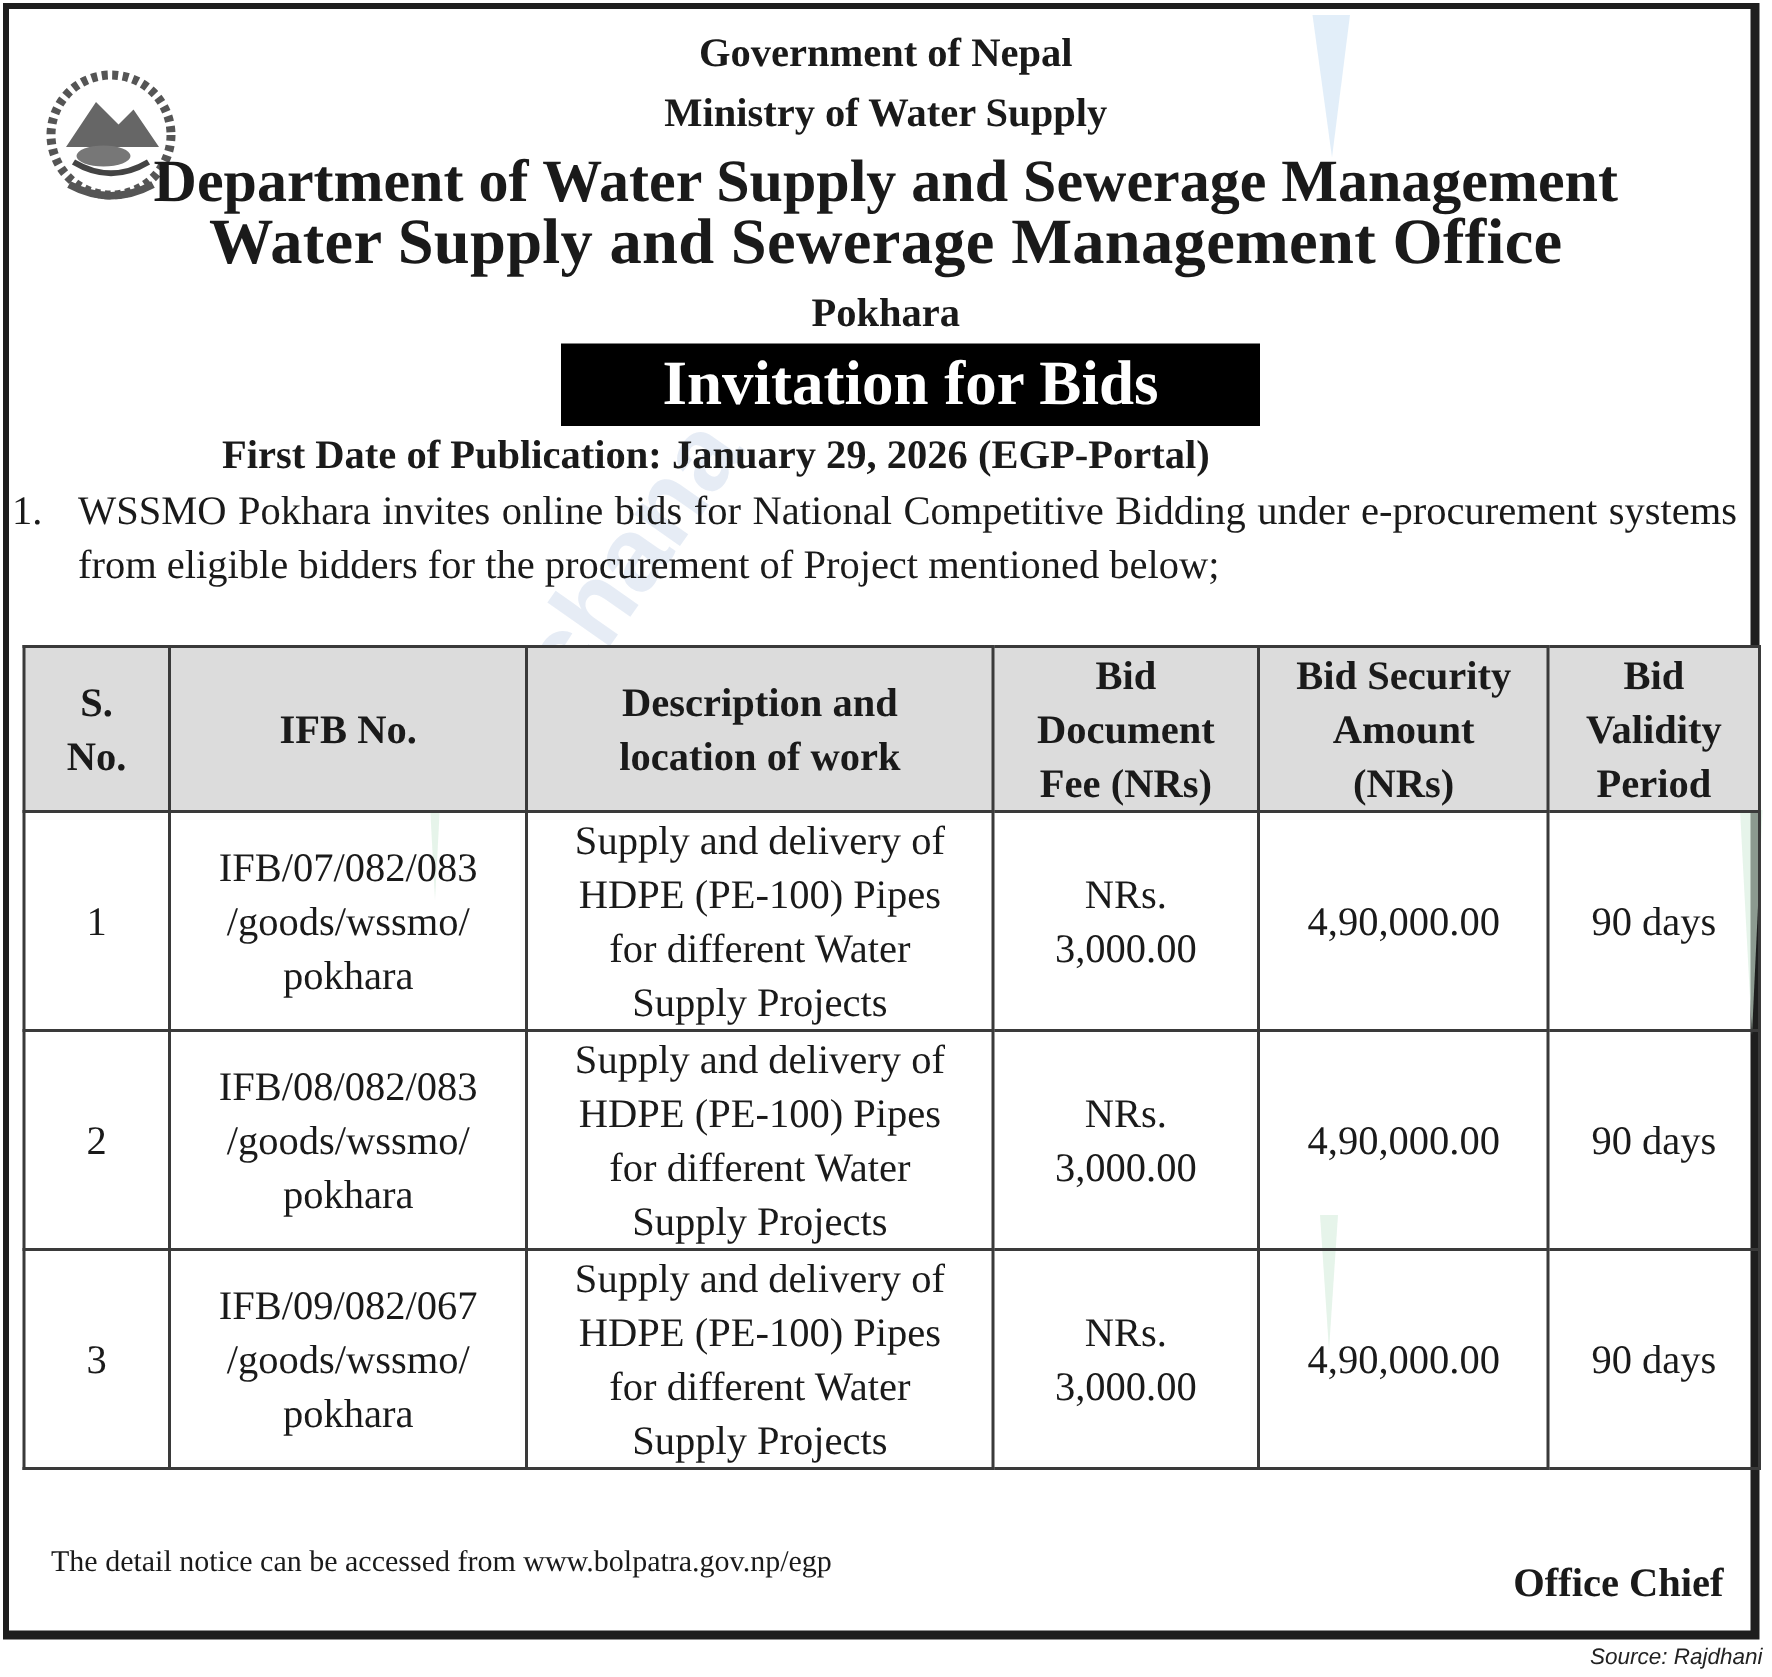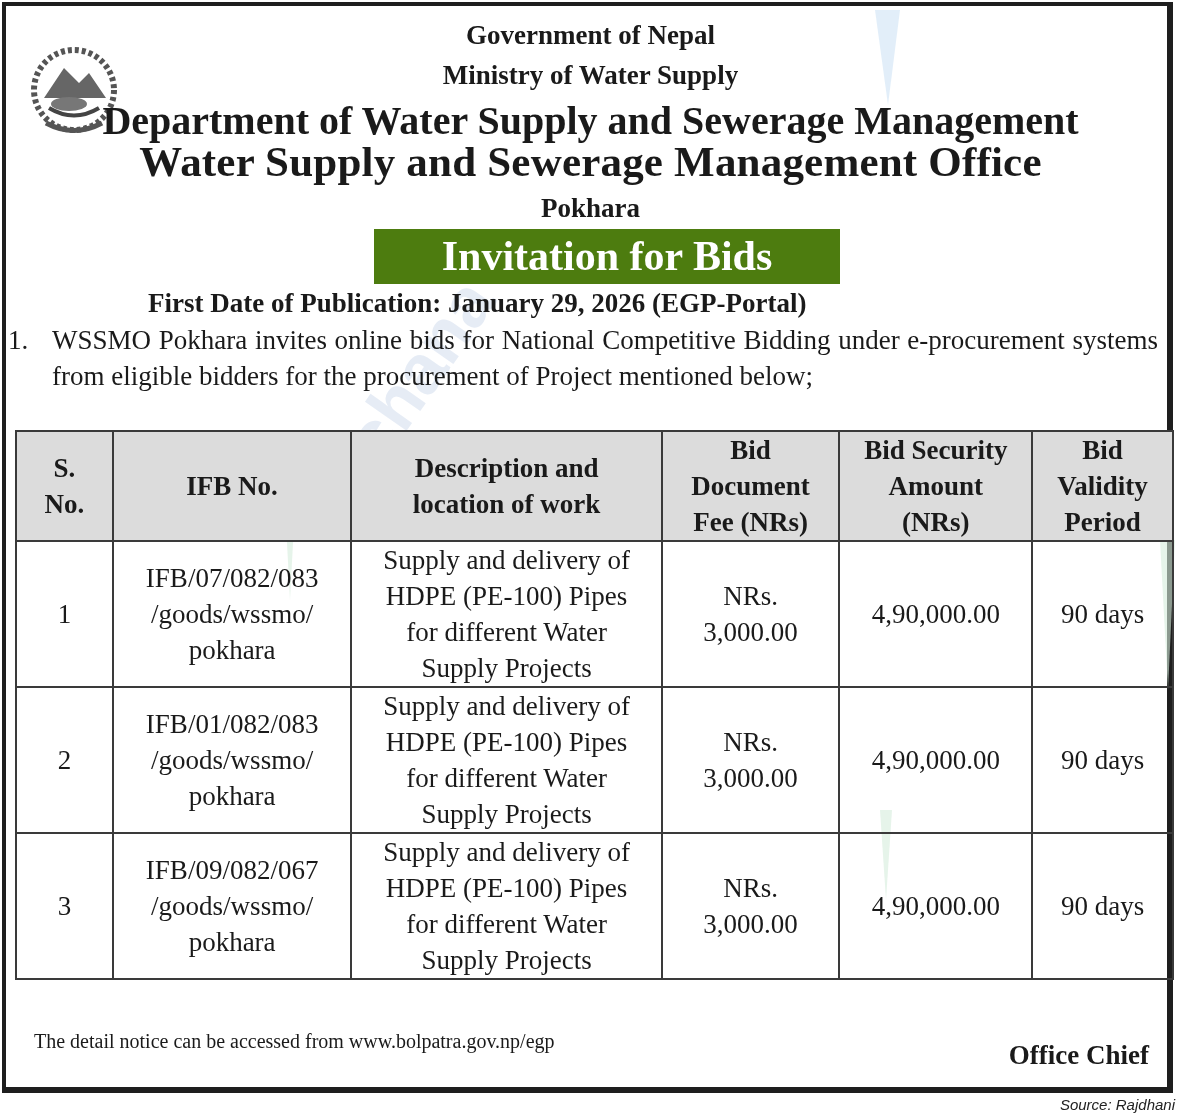--- a/index.html
+++ b/index.html
@@ -5,21 +5,21 @@
     html, body { margin: 0; padding: 0; background: #ffffff; }
     body { width: 1181px; height: 1118px; position: relative; overflow: hidden; font-family: "Liberation Serif", "DejaVu Serif", serif; color: #1a1a1a; }
     .frame { position: absolute; left: 2px; top: 2px; width: 1171px; height: 1091px; border: 4px solid #1e1e1e; border-right-width: 6px; border-bottom-width: 6px; box-sizing: border-box; background: #fff; }
     .emblem { position: absolute; left: 24px; top: 38px; width: 100px; height: 100px; }
     .hdr { position: absolute; left: 0; width: 100%; text-align: center; font-weight: bold; white-space: nowrap; }
     .h1 { top: 20px; font-size: 27px; left: 0; padding-left: 0; }
     .h2 { top: 60px; font-size: 27px; }
     .h3 { top: 97px; font-size: 40px; }
     .h4 { top: 137px; font-size: 43px; letter-spacing: 0.2px; }
     .h5 { top: 193px; font-size: 27px; }
-    .banner { position: absolute; left: 374px; top: 229px; width: 466px; height: 55px; background: #4d7c0f; color: #fff; text-align: center; font-weight: bold; font-size: 42px; line-height: 55px; }
+    .banner { position: absolute; left: 374px; top: 229px; width: 466px; height: 55px; background: #000000; color: #fff; text-align: center; font-weight: bold; font-size: 42px; line-height: 55px; }
     .pubdate { position: absolute; left: 148px; top: 288px; font-weight: bold; font-size: 27px; white-space: nowrap; }
     .para { position: absolute; left: 8px; top: 322px; width: 1150px; font-size: 27px; line-height: 36px; }
     .para .num { position: absolute; left: 0; top: 0; }
     .para .txt { margin-left: 44px; text-align: justify; text-align-last: left; }
     table.bids { position: absolute; left: 15px; top: 430px; width: 1159px; border-collapse: collapse; font-size: 27px; }
     table.bids th, table.bids td { border: 2px solid #3a3a3a; text-align: center; vertical-align: middle; padding: 0 2px; line-height: 36px; }
     table.bids th { background: #dcdcdc; font-weight: bold; height: 108px; }
     table.bids td { height: 142px; font-weight: normal; }
     .footer-note { position: absolute; left: 34px; top: 1030px; font-size: 20px; white-space: nowrap; text-align: right; }
     .signature { position: absolute; right: 32px; top: 1040px; font-size: 27px; font-weight: bold; text-align: center; }
@@ -117,21 +117,21 @@
       <td>
           <div>NRs.</div>
           <div>3,000.00</div>
         </td>
       <td>4,90,000.00</td>
       <td>90 days</td>
     </tr>
     <tr>
       <td>2</td>
       <td>
-          <div>IFB/01/082/083</div>
+          <div>IFB/08/082/083</div>
           <div>/goods/wssmo/</div>
           <div>pokhara</div>
         </td>
       <td>
           <div>Supply and delivery of</div>
           <div>HDPE (PE-100) Pipes</div>
           <div>for different Water</div>
           <div>Supply Projects</div>
         </td>
       <td>

